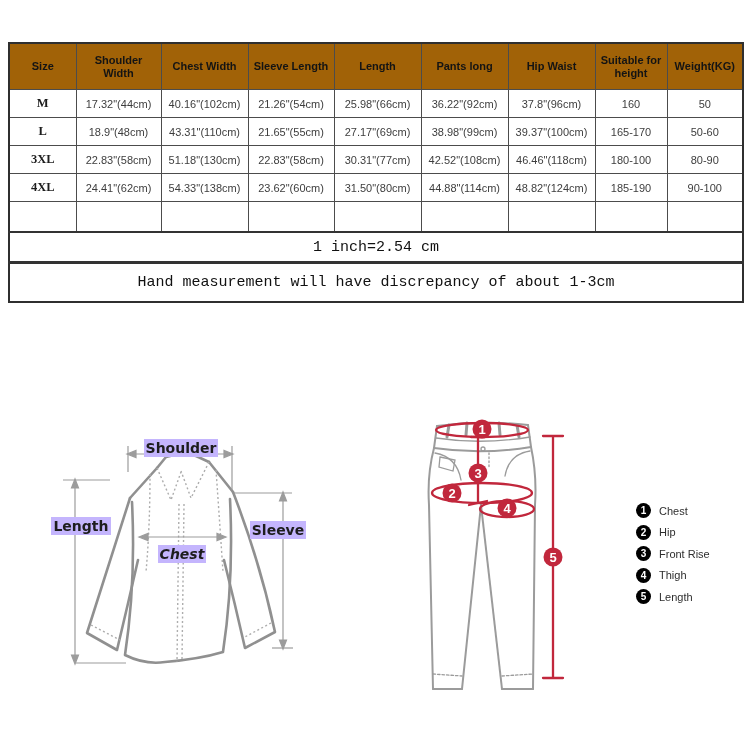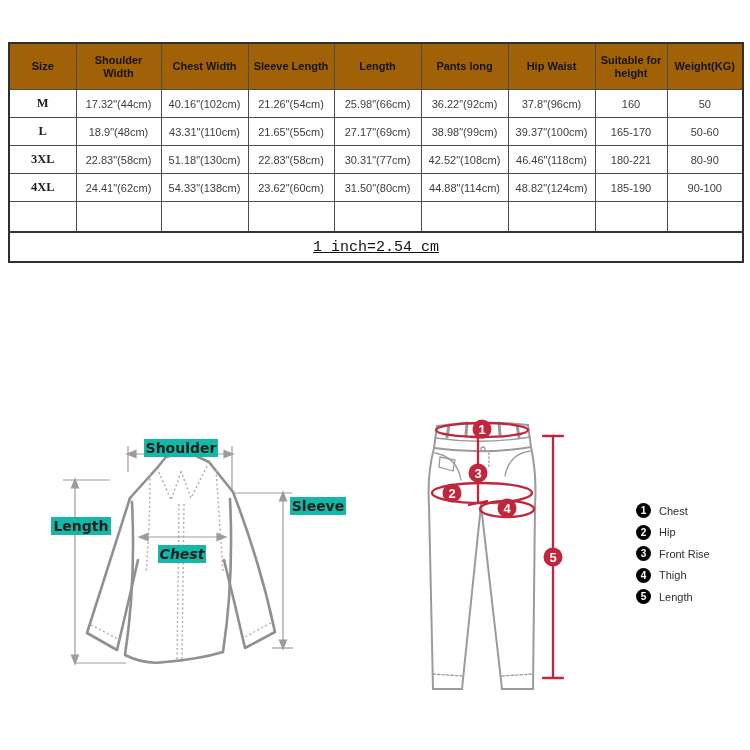--- a/index.html
+++ b/index.html
@@ -12,32 +12,32 @@
   .size-chart th,.size-chart td{border:1px solid #4c4c4c;text-align:center;
         vertical-align:middle;padding:0 2px;overflow:hidden;}
   .size-chart thead th{background:#a16207;color:#141414;font-size:11px;font-weight:700;
         height:45px;line-height:1.15;}
   .size-chart tbody td{font-size:11px;color:#3d3d3d;height:27px;}
   .size-chart td.size-cell{font-family:"Liberation Serif",serif;font-weight:700;
         font-size:12.5px;color:#1d1d1d;}
   .size-chart tr.empty-row td{height:29px;}
   .size-chart tr.note-row td{font-family:"Liberation Mono",monospace;font-size:15px;
         color:#111;font-weight:400;}
-  .size-chart tr.note-row-1 td{height:28px;border-top:2px solid #333;text-decoration:underline;}
+  .size-chart tr.note-row-1 td{height:28px;border-top:2px solid #333;}
   .size-chart tr.note-row-2 td{height:37px;border-top:3px solid #333;}
   td.sel{outline:2px solid #34A164;outline-offset:-2px;position:relative;}
   td.sel::after{content:"";position:absolute;right:-1px;bottom:-1px;width:5px;height:5px;
         background:#34A164;}
 
   
   .shirt-svg{position:absolute;left:50px;top:412px;}
   .pants-svg{position:absolute;left:405px;top:405px;}
   .dlabel{position:absolute;font-family:"DejaVu Sans",sans-serif;font-weight:700;
         font-size:14px;color:#1d1d1d;text-align:center;line-height:1;}
-  .wbg{background:#14b8a6;padding:1px 2px;}
+  .wbg{background:#c4b5fd;padding:1px 2px;}
   .legend{position:absolute;left:636px;top:503px;}
   .legend-item{display:flex;align-items:center;height:15px;margin-bottom:6.5px;
         font-size:11px;color:#2e2e2e;white-space:nowrap;}
   .legend-dot{flex:0 0 15px;width:15px;height:15px;border-radius:50%;background:#000;
         color:#fff;font-size:10px;font-weight:700;display:flex;align-items:center;
         justify-content:center;margin-right:8px;}
 </style>
 </head>
 <body>
 
@@ -92,21 +92,21 @@
         <td>50-60</td>
       </tr>
       <tr>
         <td class="size-cell">3XL</td>
         <td>22.83"(58cm)</td>
         <td>51.18"(130cm)</td>
         <td>22.83"(58cm)</td>
         <td>30.31"(77cm)</td>
         <td>42.52"(108cm)</td>
         <td>46.46"(118cm)</td>
-        <td>180-221</td>
+        <td>180-100</td>
         <td>80-90</td>
       </tr>
       <tr>
         <td class="size-cell">4XL</td>
         <td>24.41"(62cm)</td>
         <td>54.33"(138cm)</td>
         <td>23.62"(60cm)</td>
         <td>31.50"(80cm)</td>
         <td>44.88"(114cm)</td>
         <td>48.82"(124cm)</td>
@@ -120,20 +120,23 @@
           <td></td>
         <td></td>
           <td></td>
         <td></td>
           <td></td>
         <td></td>
       </tr>
       <tr class="note-row note-row-1">
         <td colspan="9">1 inch=2.54 cm</td>
       </tr>
+      <tr class="note-row note-row-2">
+        <td colspan="9">Hand measurement will have discrepancy of about 1-3cm</td>
+      </tr>
     </tbody>
   </table>
 
   <svg class="shirt-svg" width="300" height="290" viewBox="0 0 300 290">
     <g fill="none" stroke="#909090" stroke-width="2.6" stroke-linejoin="round" stroke-linecap="round">
 
       <path d="M107,56 L116,45 Q131,40 146,44 L159,50"></path>
 
       <path d="M107,56 L80,86"></path>
       <path d="M159,50 L183,80"></path>
@@ -180,21 +183,21 @@
       <line x1="222" y1="236" x2="243" y2="236"></line>
       <line x1="233" y1="87" x2="233" y2="230"></line>
       <polygon points="233,80 229.5,89 236.5,89"></polygon>
       <polygon points="233,237 229.5,228 236.5,228"></polygon>
     </g>
   </svg>
 
   <div class="dlabel" style="left:143px;top:441px;width:76px;"><span class="wbg">Shoulder</span></div>
   <div class="dlabel" style="left:48px;top:519px;width:66px;"><span class="wbg">Length</span></div>
   <div class="dlabel" style="left:147px;top:547px;width:70px;font-style:italic;"><span class="wbg">Chest</span></div>
-  <div class="dlabel" style="left:247px;top:499px;width:62px;margin-left:40px;"><span class="wbg">Sleeve</span></div>
+  <div class="dlabel" style="left:247px;top:523px;width:62px;"><span class="wbg">Sleeve</span></div>
 
   <svg class="pants-svg" width="210" height="300" viewBox="0 0 210 300">
     <g fill="none" stroke="#9b9b9b" stroke-width="2" stroke-linejoin="round" stroke-linecap="round">
       <path d="M32,21 Q77,15 123,20"></path>
       <path d="M32,21 L29,43"></path>
       <path d="M123,20 L126,42"></path>
       <path d="M29,43 Q77,50 126,42"></path>
       <path d="M29,43 Q22,70 24,100 L28,284"></path>
       <path d="M126,42 Q132,70 130,100 L128,284"></path>
       <path d="M76,100 L57,284"></path>

